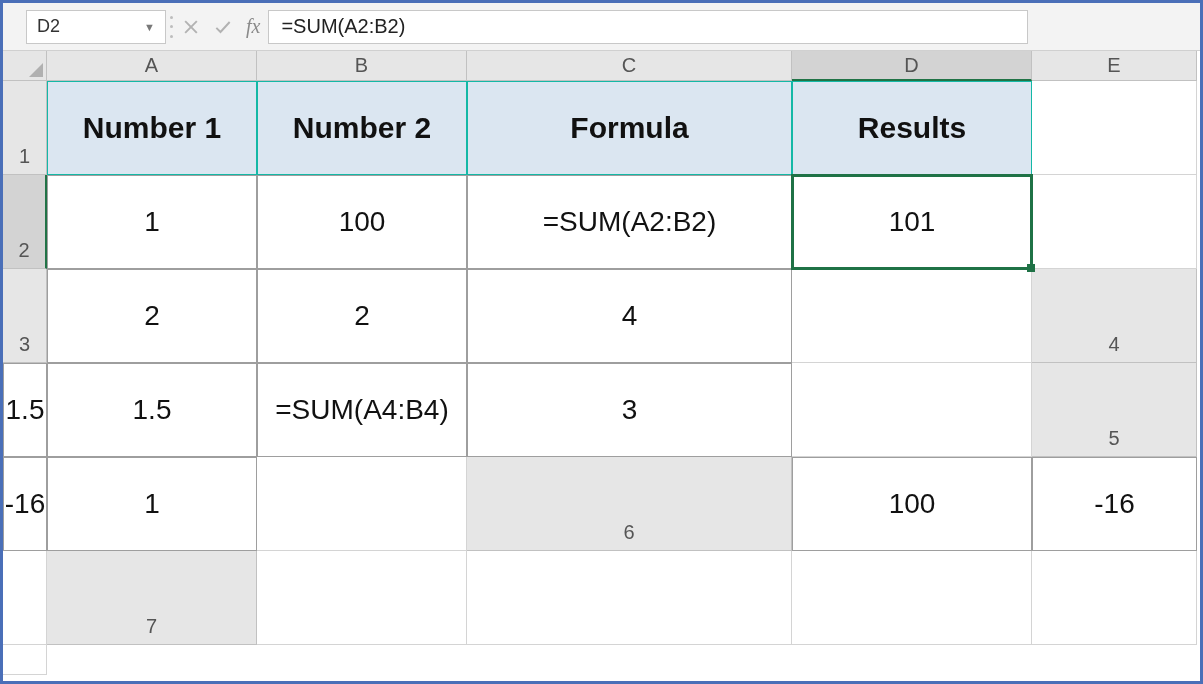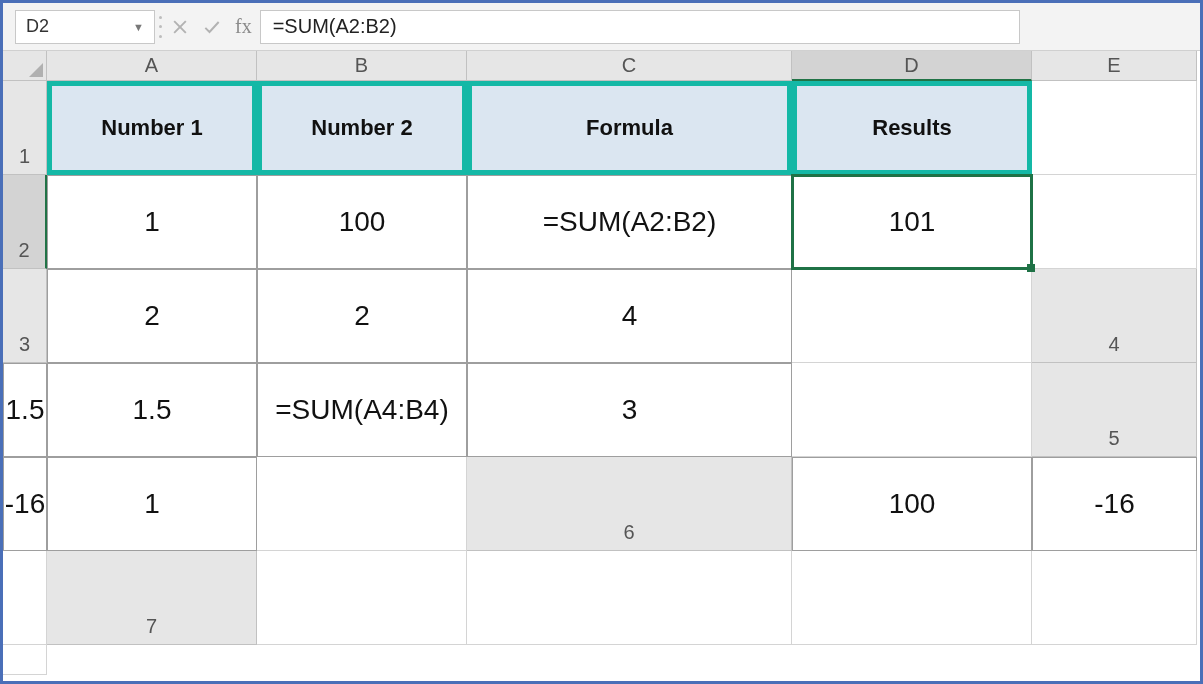--- a/index.html
+++ b/index.html
@@ -12,21 +12,21 @@
     width: 1203px;
     height: 684px;
     overflow: hidden;
   }
   .formula-bar {
     display: flex;
     align-items: center;
     height: 48px;
     background: #f3f3f3;
     border-bottom: 1px solid #d0d0d0;
-    padding: 6px 12px;
+    padding: 6px 23px;
     gap: 2px;
   }
   .name-box {
     width: 140px;
     height: 34px;
     border: 1px solid #c8c8c8;
     background: #fff;
     display: flex;
     align-items: center;
     justify-content: space-between;
@@ -49,20 +49,21 @@
     height: 30px;
     display: flex;
     align-items: center;
     justify-content: center;
     color: #b2b2b2;
     font-size: 20px;
   }
   .fb-btn svg { width:20px; height:20px; }
   .fx-label {
     font-family: "Times New Roman", serif;
+    font-style: italic;
     color: #8a8a8a;
     font-size: 20px;
     padding: 0 6px;
   }
   .formula-input {
     flex: 0 0 auto;
     height: 34px;
     width: 760px;
     background: #fff;
     border: 1px solid #c8c8c8;
@@ -110,22 +111,22 @@
   .row-head.active { background:#d3d3d3; border-right:2px solid #217346; }
   .cell {
     border-right:1px solid #d4d4d4;
     border-bottom:1px solid #d4d4d4;
     display:flex; align-items:center; justify-content:center;
     font-size:26px; color:#111; background:#fff;
   }
   .cell.header-cell {
     background:#dbe6f1;
     font-weight:bold;
-    font-size:22px;
-    border:5px solid #14b8a6;
+    font-size:30px;
+    border:1px solid #14b8a6;
   }
   .cell.data-cell { border:1px solid #9e9e9e; font-size:28px; }
   .cell.empty { background:#fff; }
   .cell.selected {
     outline:3px solid #1f7246;
     outline-offset:-2px;
     position:relative;
   }
   .cell.selected::after {
     content:"";

